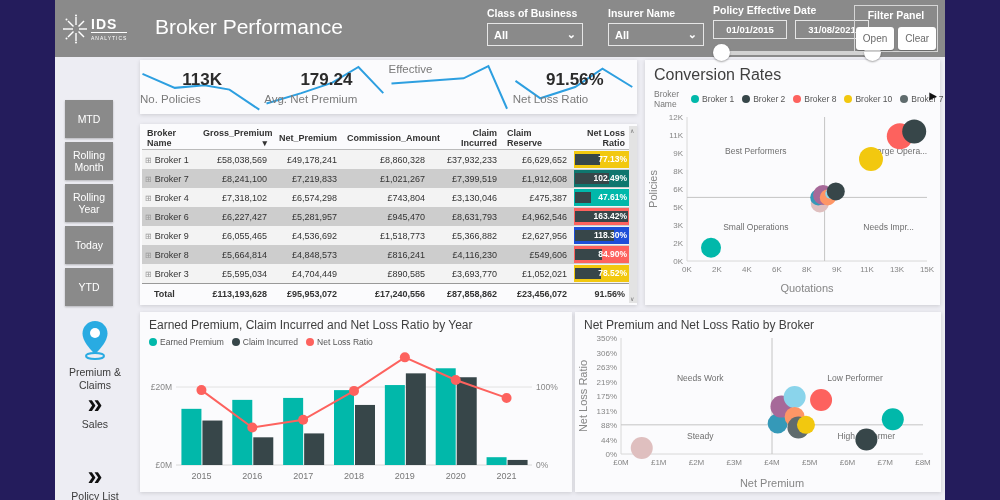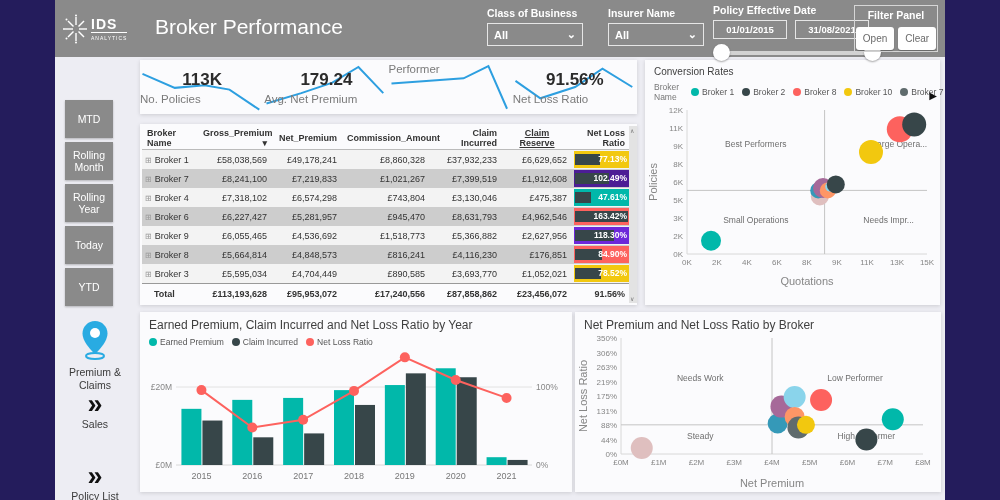--- a/index.html
+++ b/index.html
@@ -31,21 +31,21 @@
 
   
   .sidebar { position:absolute; left:0; top:54px; width:80px; height:494px;margin-top:38px; }
   .side-btn { position:absolute; left:10px; width:48px; height:38px; background:#8A8A8A; color:#fff; font-size:10.5px; display:flex; align-items:center; justify-content:center; text-align:center; line-height:12px; cursor:pointer; box-shadow:0 1px 2px rgba(0,0,0,.25); }
   .nav-item { position:absolute; left:0; width:80px; text-align:center; cursor:pointer; }
   .nav-label { font-size:10.5px; color:#3b3b3b; line-height:13px; margin-top:2px; }
   .chevrons { font-size:27px; font-weight:bold; color:#111; line-height:24px; }
 
   
   .panel { position:absolute; background:#FBFBFD; box-shadow:0 1px 4px rgba(0,0,0,.14); }
-  .panel-title { font-size:10px; color:#3f3f3f; padding:6px 0 0 9px; }
+  .panel-title { font-size:16px; color:#3f3f3f; padding:6px 0 0 9px; }
 
   
   .kpi-panel { left:85px; top:60px; width:497px; height:54px; display:flex; }
   .kpi-card { position:relative; flex:1; overflow:hidden; }
   .kpi-spark { position:absolute; left:0; top:0; width:100%; height:100%; }
   .kpi-value { position:relative; text-align:center; font-size:17px; font-weight:bold; color:#2b2b2b; margin-top:10px; z-index:2; }
   .kpi-label { position:relative; font-size:11.5px; color:#7a7a7a; margin-top:3px; z-index:2; }
 
   
   .table-panel { left:85px; top:124px; width:497px; height:181px; font-size:9px; }
@@ -187,40 +187,40 @@
         <svg class="kpi-spark" viewBox="0 0 100 62" preserveAspectRatio="none">
           <polyline points="2,50 30,38 55,26 76,8 96,38" fill="none" stroke="#2D9FE0" stroke-width="2" vector-effect="non-scaling-stroke"></polyline>
         </svg>
         <div class="kpi-value">179.24</div>
         <div class="kpi-label">Avg. Net Premium</div>
       </div>
       <div class="kpi-card">
         <svg class="kpi-spark" viewBox="0 0 100 62" preserveAspectRatio="none">
           <polyline points="2,27 30,24 60,21 80,7 95,56" fill="none" stroke="#2D9FE0" stroke-width="2" vector-effect="non-scaling-stroke"></polyline>
         </svg>
-        <div class="kpi-label">Performer</div>
+        <div class="kpi-label">Effective</div>
       </div>
       <div class="kpi-card">
         <svg class="kpi-spark" viewBox="0 0 100 62" preserveAspectRatio="none">
           <polyline points="2,24 22,44 50,31 72,10 96,31" fill="none" stroke="#2D9FE0" stroke-width="2" vector-effect="non-scaling-stroke"></polyline>
         </svg>
         <div class="kpi-value">91.56%</div>
         <div class="kpi-label">Net Loss Ratio</div>
       </div>
     </div>
 
   <div class="panel table-panel">
     <div class="tbl" id="broker-table">
         <div class="tbl-row tbl-head">
           <div style="text-align: left;">Broker Name</div>
           <div class="cell-num" style="text-align: right;">Gross_Premium ▾</div>
           <div class="cell-num" style="text-align: right;">Net_Premium</div>
           <div class="cell-num" style="text-align: right;">Commission_Amount</div>
           <div class="cell-num" style="text-align: right;">Claim Incurred</div>
-          <div class="cell-num" style="text-align: center; text-decoration: underline;">Claim Reserve</div>
+          <div class="cell-num" style="text-align: left;">Claim Reserve</div>
           <div class="cell-num" style="text-align: right;">Net Loss Ratio</div>
         </div>
         <div class="tbl-row" style="background: rgb(243, 243, 243);">
           <div class="cell-name"><span class="expand-ico">⊞</span>Broker 1</div>
           <div class="cell-num">£58,038,569</div>
           <div class="cell-num">£49,178,241</div>
           <div class="cell-num">£8,860,328</div>
           <div class="cell-num">£37,932,233</div>
           <div class="cell-num">£6,629,652</div>
           <div class="ratio-cell" style="background: rgb(242, 200, 15);">
@@ -228,21 +228,21 @@
             <span class="ratio-text">77.13%</span>
           </div>
         </div>
         <div class="tbl-row" style="background: rgb(205, 205, 205);">
           <div class="cell-name"><span class="expand-ico">⊞</span>Broker 7</div>
           <div class="cell-num">£8,241,100</div>
           <div class="cell-num">£7,219,833</div>
           <div class="cell-num">£1,021,267</div>
           <div class="cell-num">£7,399,519</div>
           <div class="cell-num">£1,912,608</div>
-          <div class="ratio-cell" style="background: #4c1d95;">
+          <div class="ratio-cell" style="background: #0f766e;">
             <div class="ratio-bar" style="width: 60%;"></div>
             <span class="ratio-text">102.49%</span>
           </div>
         </div>
         <div class="tbl-row" style="background: rgb(243, 243, 243);">
           <div class="cell-name"><span class="expand-ico">⊞</span>Broker 4</div>
           <div class="cell-num">£7,318,102</div>
           <div class="cell-num">£6,574,298</div>
           <div class="cell-num">£743,804</div>
           <div class="cell-num">£3,130,046</div>
@@ -264,32 +264,32 @@
             <span class="ratio-text">163.42%</span>
           </div>
         </div>
         <div class="tbl-row" style="background: rgb(243, 243, 243);">
           <div class="cell-name"><span class="expand-ico">⊞</span>Broker 9</div>
           <div class="cell-num">£6,055,465</div>
           <div class="cell-num">£4,536,692</div>
           <div class="cell-num">£1,518,773</div>
           <div class="cell-num">£5,366,882</div>
           <div class="cell-num">£2,627,956</div>
-          <div class="ratio-cell" style="background: #6d28d9;">
+          <div class="ratio-cell" style="background: #1d4ed8;">
             <div class="ratio-bar" style="width: 69%;"></div>
             <span class="ratio-text">118.30%</span>
           </div>
         </div>
         <div class="tbl-row" style="background: rgb(205, 205, 205);">
           <div class="cell-name"><span class="expand-ico">⊞</span>Broker 8</div>
           <div class="cell-num">£5,664,814</div>
           <div class="cell-num">£4,848,573</div>
           <div class="cell-num">£816,241</div>
           <div class="cell-num">£4,116,230</div>
-          <div class="cell-num">£176,851</div>
+          <div class="cell-num">£549,606</div>
           <div class="ratio-cell" style="background: rgb(253, 98, 94);">
             <div class="ratio-bar" style="width: 49%;"></div>
             <span class="ratio-text">84.90%</span>
           </div>
         </div>
         <div class="tbl-row" style="background: rgb(243, 243, 243);">
           <div class="cell-name"><span class="expand-ico">⊞</span>Broker 3</div>
           <div class="cell-num">£5,595,034</div>
           <div class="cell-num">£4,704,449</div>
           <div class="cell-num">£890,585</div>

